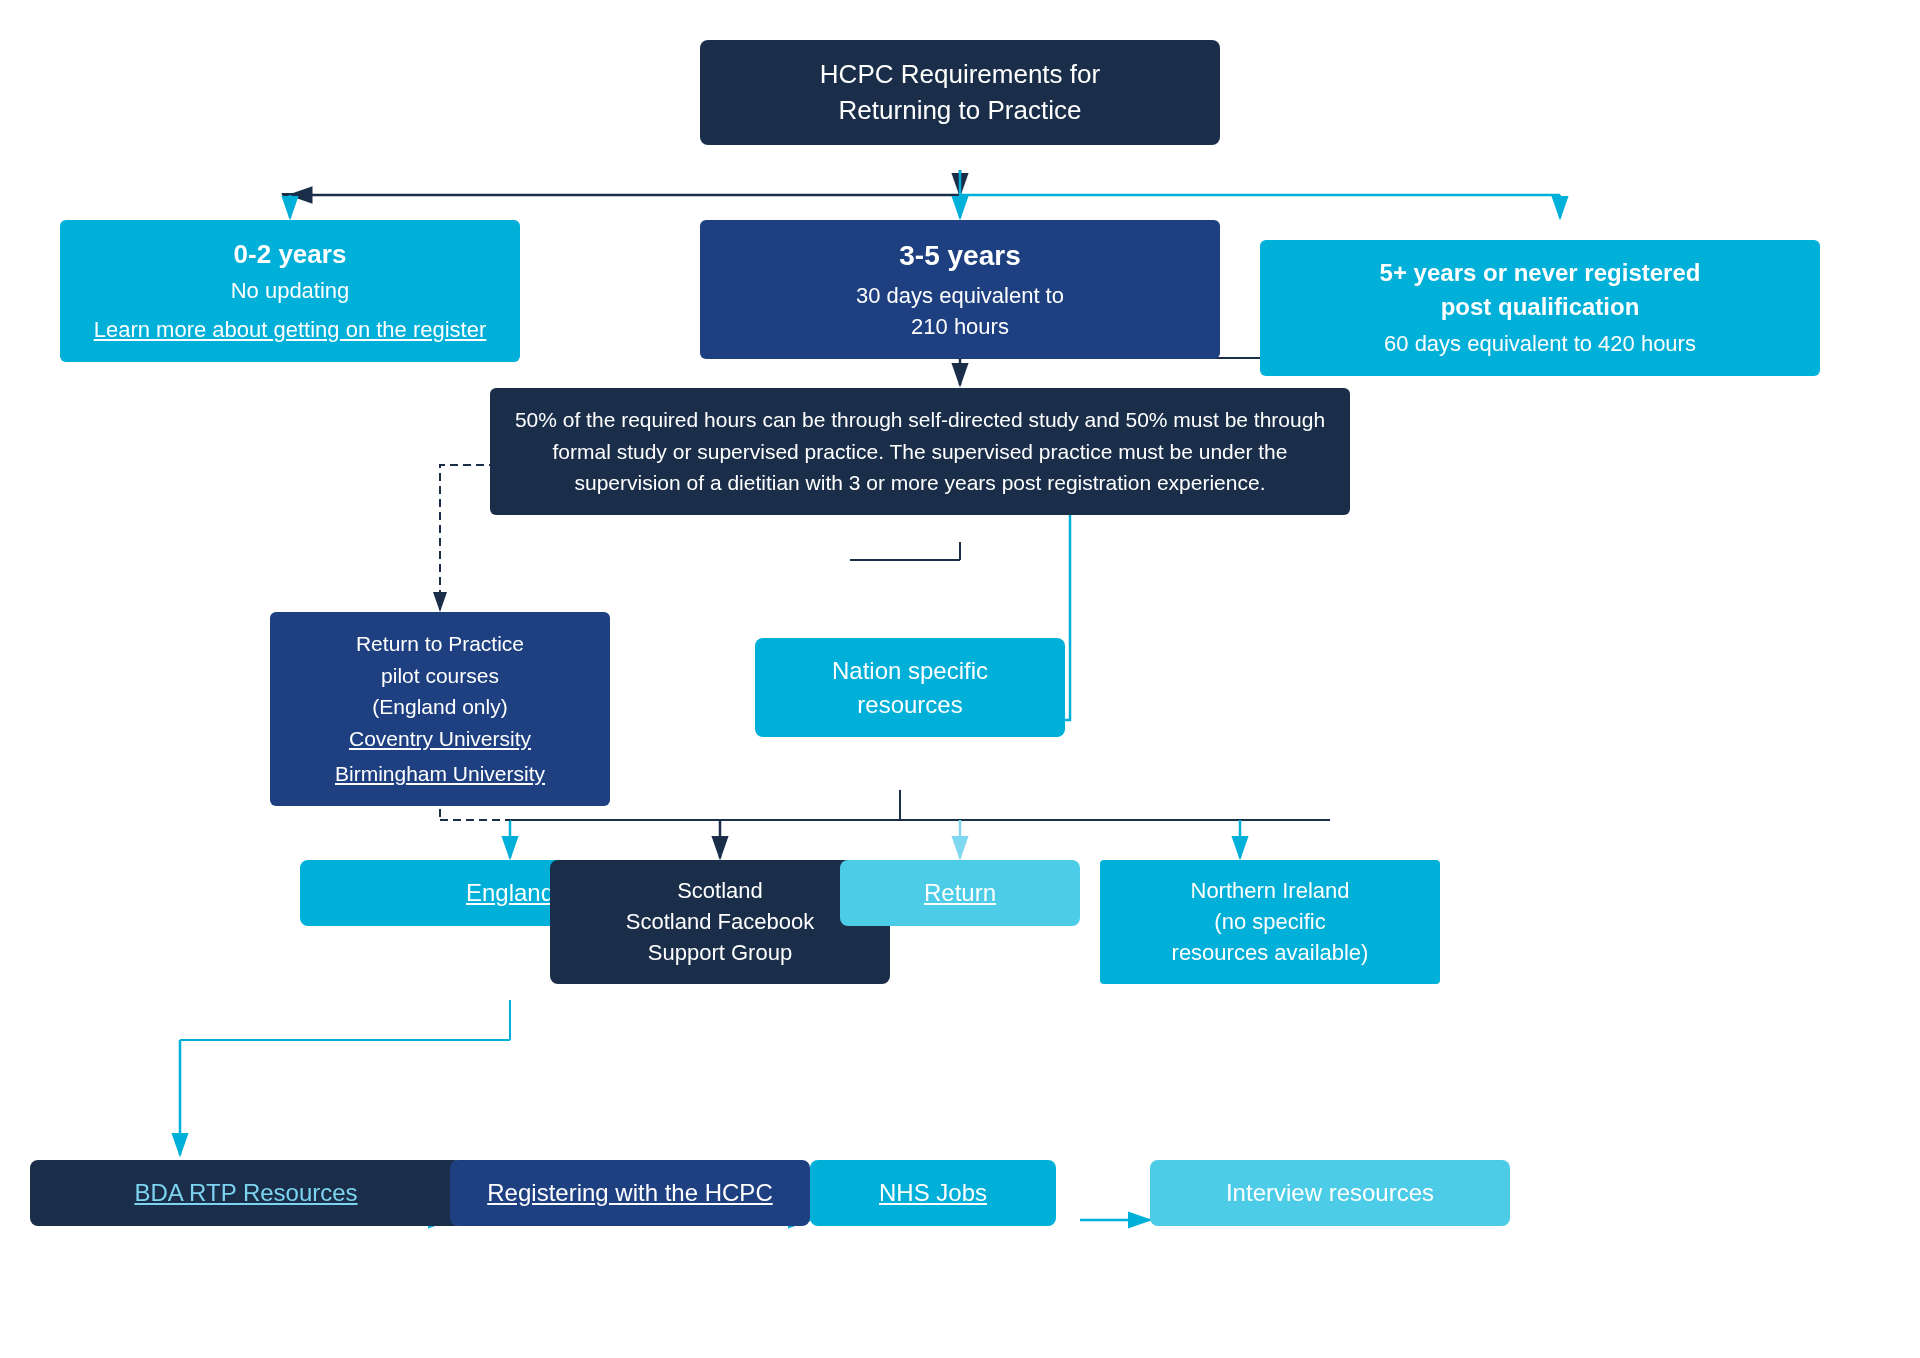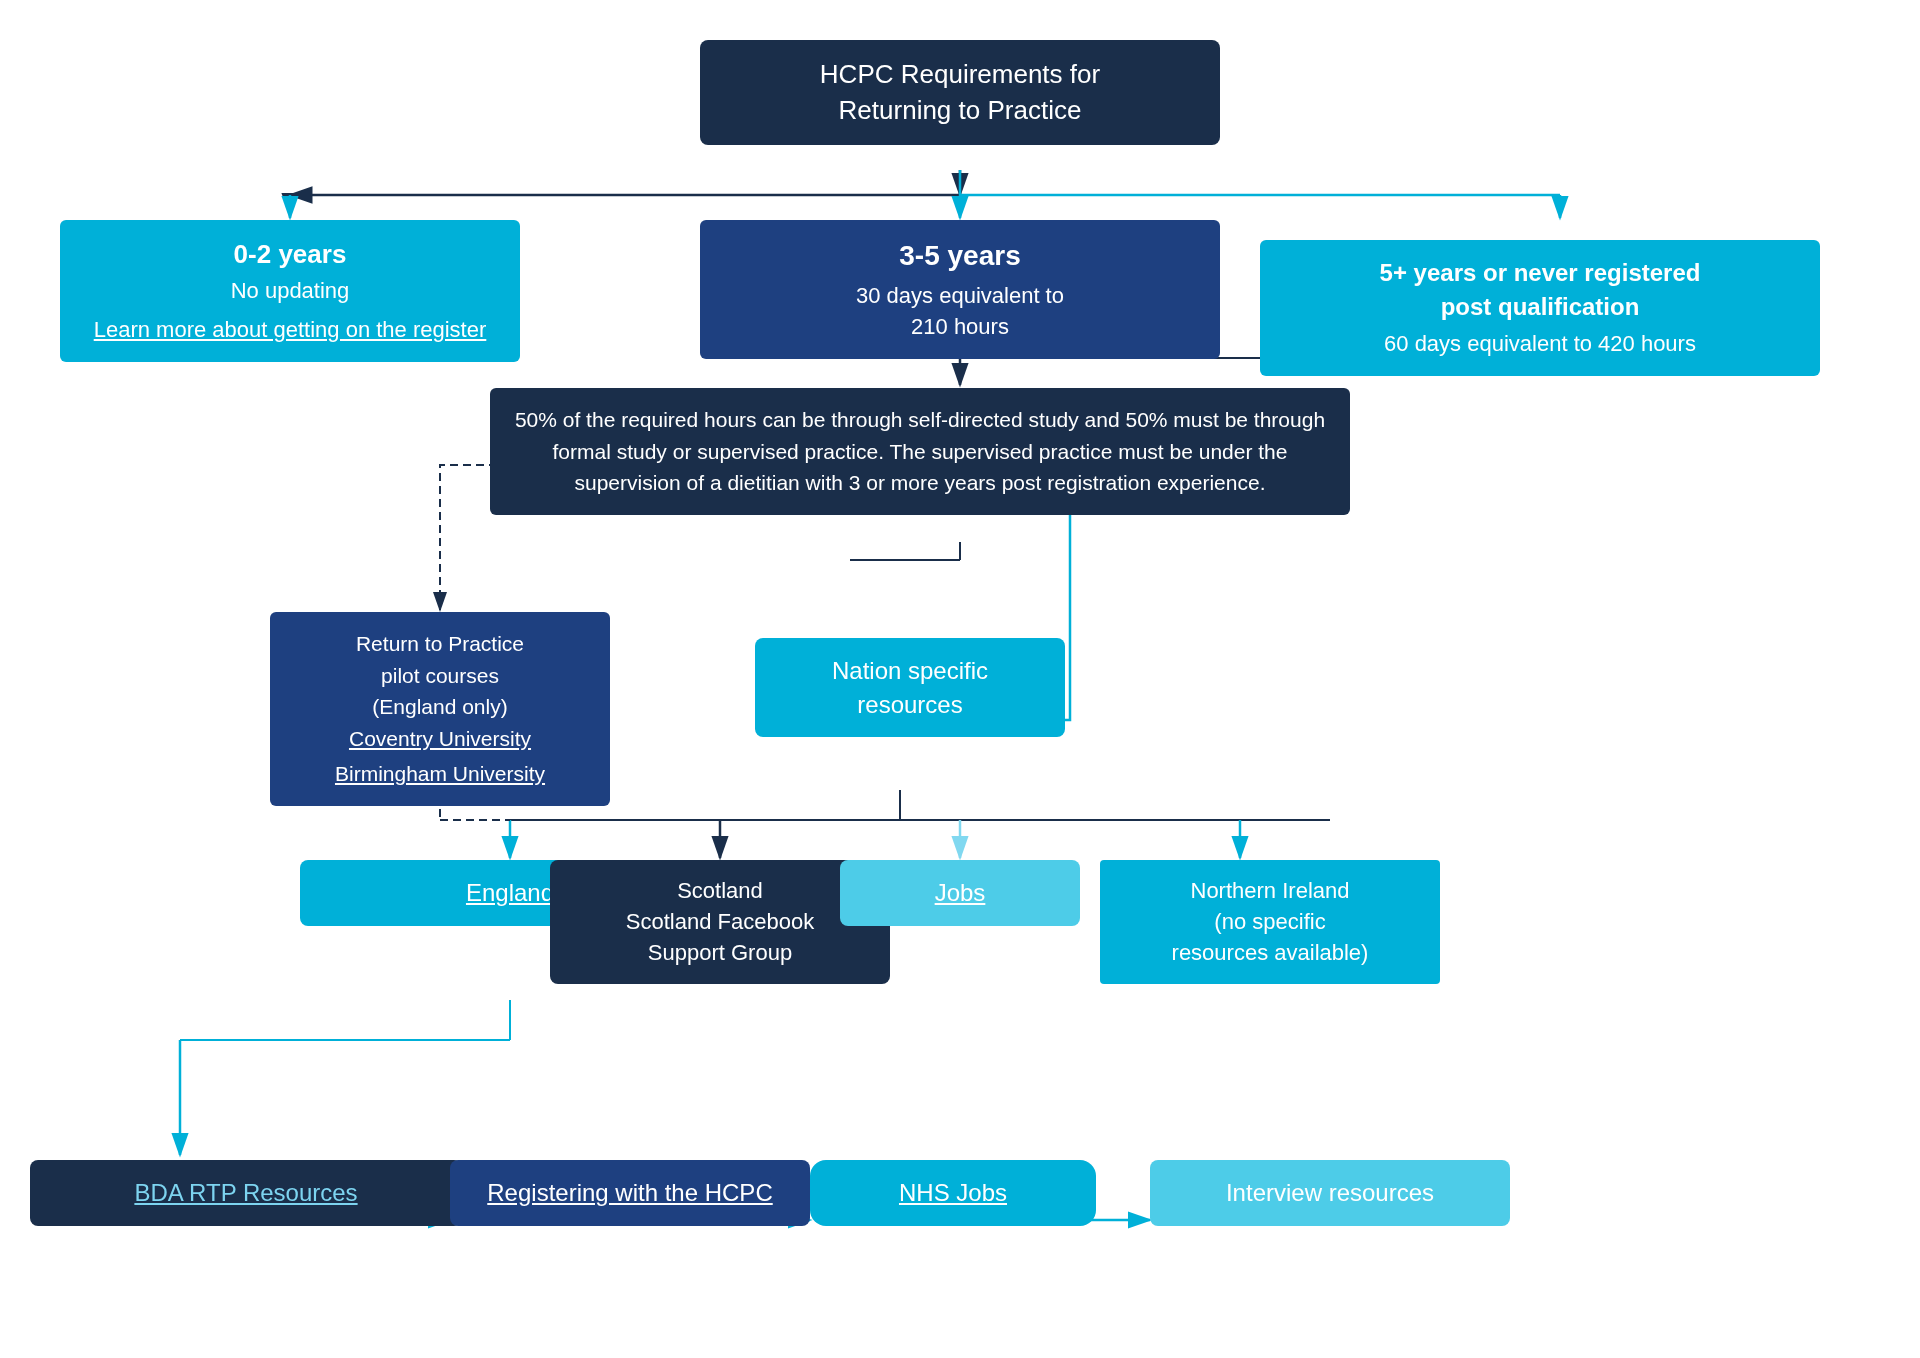--- a/index.html
+++ b/index.html
@@ -211,38 +211,38 @@
     <a class="box-link-white" href="#" style="font-size:24px;">England</a>
   </div>
 
   <div class="box box-dark-navy" style="left:550px; top:860px; width:340px; font-size:22px; border-radius:8px;">
     <span style="white-space:pre-line;">Scotland
 Scotland Facebook
 Support Group</span>
   </div>
 
   <div class="box box-light-cyan" style="left:840px; top:860px; width:240px; font-size:24px; border-radius:8px; cursor:pointer;">
-    <a class="box-link-white" href="#" style="font-size:24px;">Jobs</a>
+    <a class="box-link-white" href="#" style="font-size:24px;">Return</a>
   </div>
 
   <div class="box box-cyan" style="left:1100px; top:860px; width:340px; font-size:22px; border-radius:4px; line-height:1.4;">
     <span style="white-space:pre-line;">Northern Ireland
 (no specific
 resources available)</span>
   </div>
 
   <div class="box box-dark-navy" style="left:30px; top:1160px; width:432px; font-size:24px; border-radius:8px; cursor:pointer;">
     <a class="box-link" href="#" style="font-size:24px;">BDA RTP Resources</a>
   </div>
 
   <div class="box box-mid-navy" style="left:450px; top:1160px; width:360px; font-size:24px; border-radius:8px; cursor:pointer;">
     <a class="box-link-white" href="#" style="font-size:24px;">Registering with the HCPC</a>
   </div>
 
-  <div class="box box-cyan" style="left:810px; top:1160px; width:286px; font-size:24px; border-radius:16px; cursor:pointer;">
+  <div class="box box-cyan" style="left:810px; top:1160px; width:246px; font-size:24px; border-radius:8px; cursor:pointer;">
     <a class="box-link-white" href="#" style="font-size:24px;">NHS Jobs</a>
   </div>
 
   <div class="box box-light-cyan" style="left:1150px; top:1160px; width:360px; font-size:24px; border-radius:8px; cursor:pointer;">
     <span style="font-size:24px;">Interview resources</span>
   </div>
 
 </div>
 
 </body></html>

